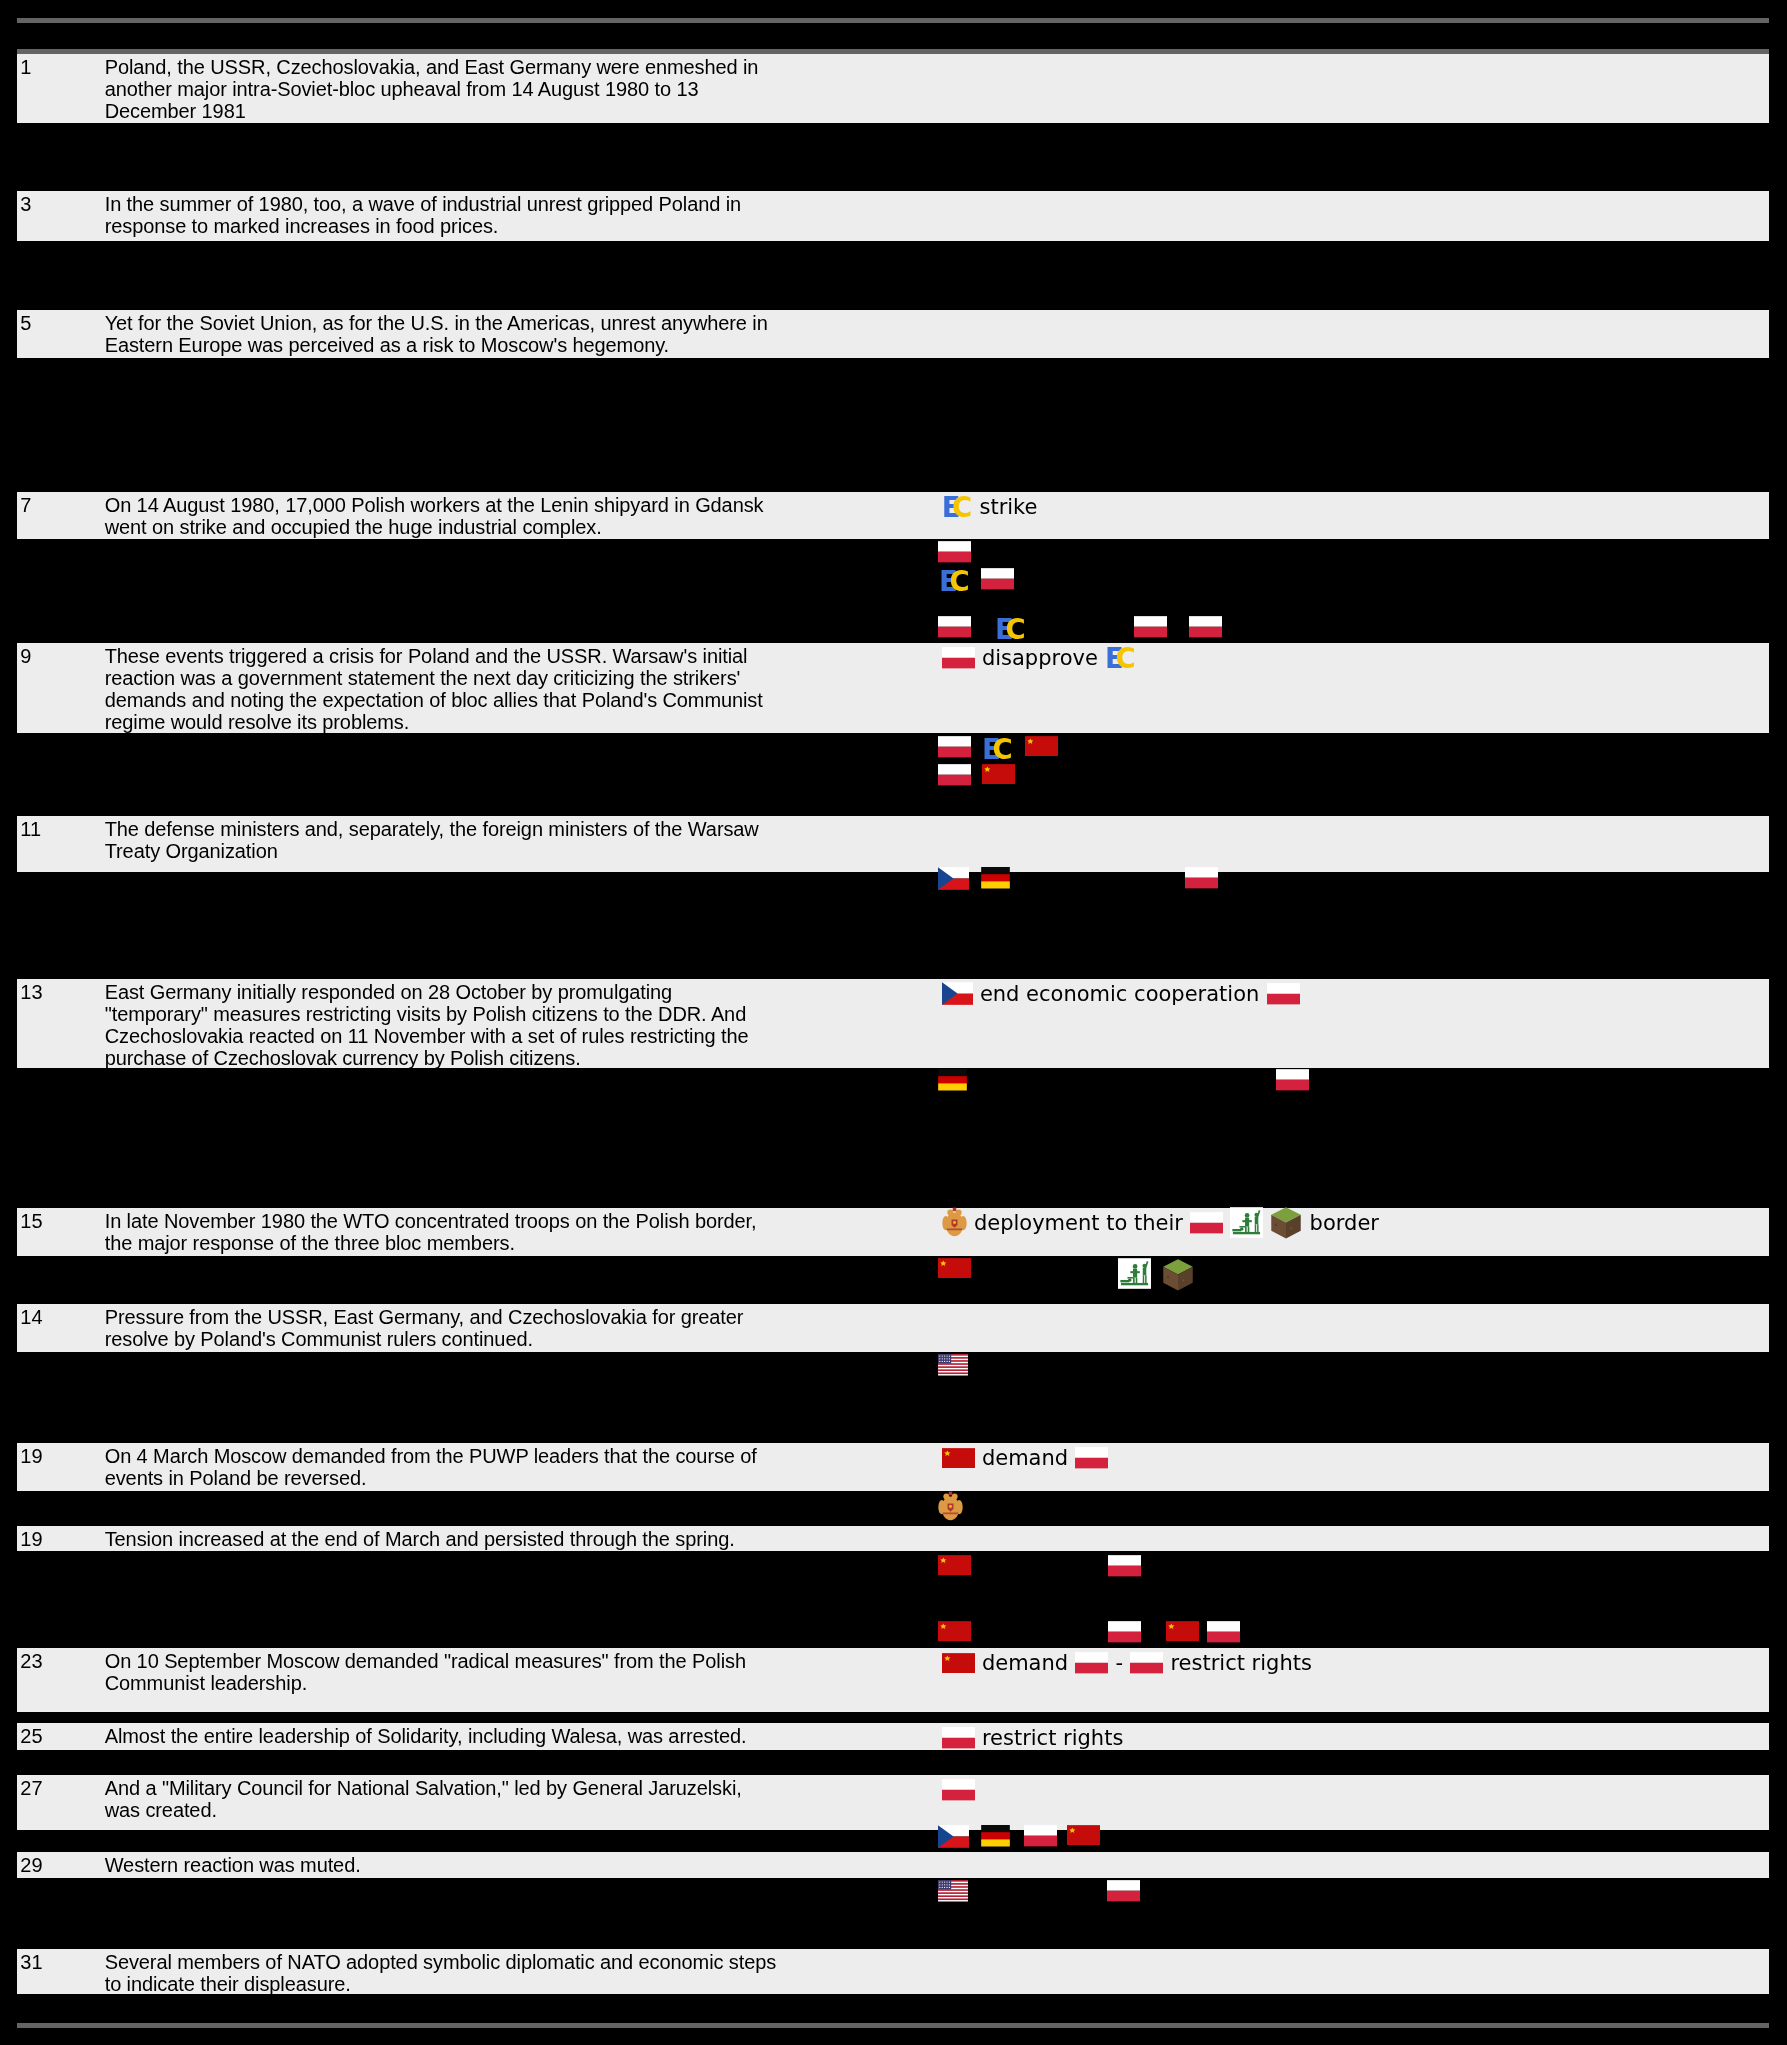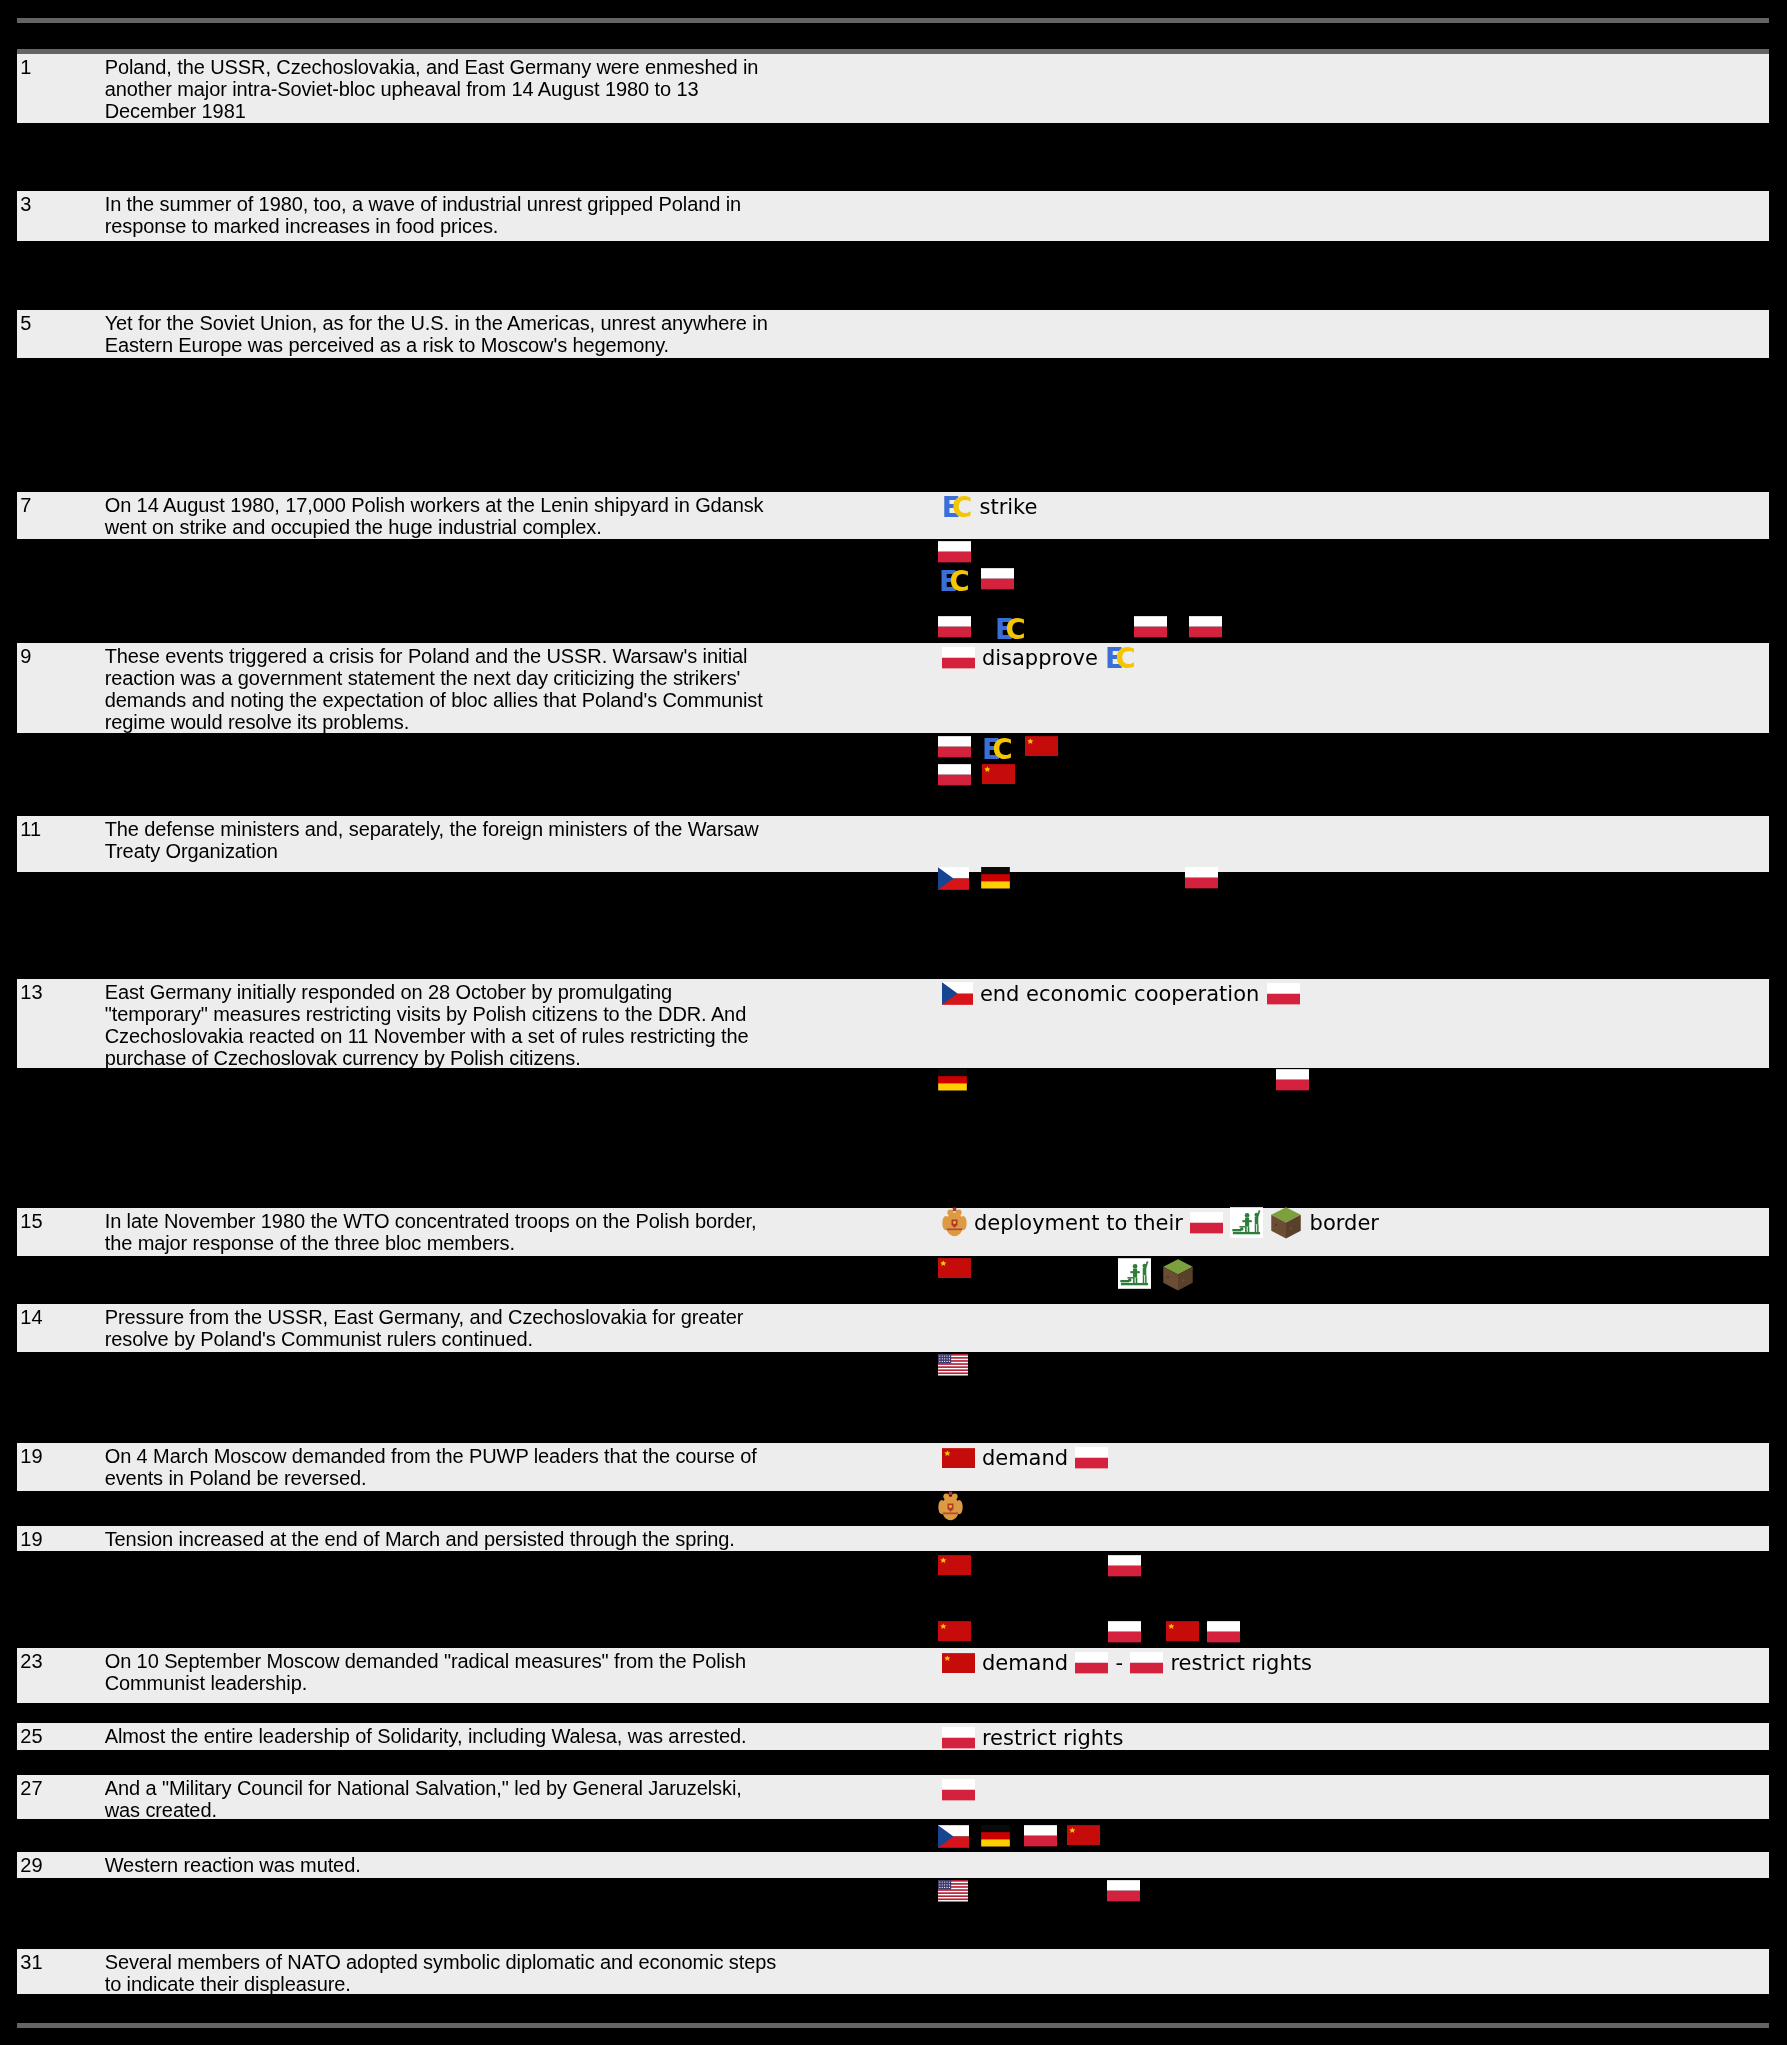--- a/index.html
+++ b/index.html
@@ -429,21 +429,21 @@
           <path d="M9 4l1.6 3.2 3.5.3-2.6 2.3.8 3.4L9 11.4 5.7 13.2l.8-3.4L3.9 7.5l3.5-.3z" fill="#f5c500"></path>
         </svg>
       </span>
       <span class="icon" title="Poland flag" style="left: 1207px;">
         <svg width="33" height="21.5" viewBox="0 0 56 36">
           <rect width="56" height="18" fill="#ffffff"></rect>
           <rect y="18" width="56" height="18" fill="#d4213d"></rect>
         </svg>
       </span>
     </div>
-    <div class="sentence-row" style="top: 1648px; height: 55px;">
+    <div class="sentence-row" style="top: 1648px; height: 64px;">
       <span class="sentence-num">23</span>
       <div class="sentence-text">On 10 September Moscow demanded "radical measures" from the Polish
 Communist leadership.</div>
       <div class="inline-ann">
         <span class="icon" title="USSR flag">
           <svg width="33" height="20.3" viewBox="0 0 56 34">
             <rect width="56" height="34" fill="#c60b0b"></rect>
             <path d="M9 4l1.6 3.2 3.5.3-2.6 2.3.8 3.4L9 11.4 5.7 13.2l.8-3.4L3.9 7.5l3.5-.3z" fill="#f5c500"></path>
           </svg>
         </span>
@@ -470,21 +470,21 @@
       <div class="inline-ann">
         <span class="icon" title="Poland flag">
           <svg width="33" height="21.5" viewBox="0 0 56 36">
             <rect width="56" height="18" fill="#ffffff"></rect>
             <rect y="18" width="56" height="18" fill="#d4213d"></rect>
           </svg>
         </span>
         <span class="ann-label">restrict rights</span>
       </div>
     </div>
-    <div class="sentence-row" style="top: 1775px; height: 44px;">
+    <div class="sentence-row" style="top: 1775px; height: 55px;">
       <span class="sentence-num">27</span>
       <div class="sentence-text">And a "Military Council for National Salvation," led by General Jaruzelski,
 was created.</div>
       <div class="inline-ann">
         <span class="icon" title="Poland flag">
           <svg width="33" height="21.5" viewBox="0 0 56 36">
             <rect width="56" height="18" fill="#ffffff"></rect>
             <rect y="18" width="56" height="18" fill="#d4213d"></rect>
           </svg>
         </span>

